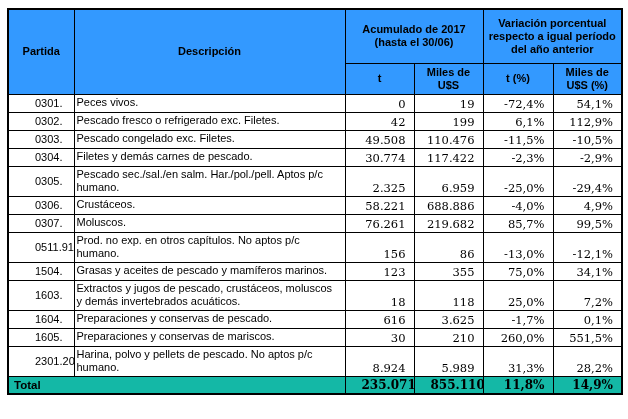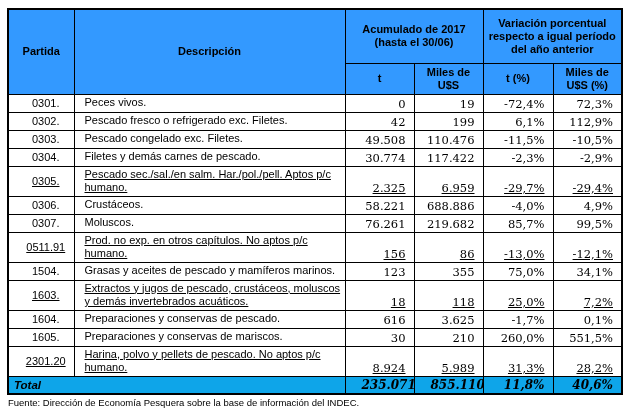--- a/index.html
+++ b/index.html
@@ -41,50 +41,49 @@
     text-align: center;
     vertical-align: middle;
     line-height: 13px;
     padding: 1px 2px;
   }
   tr.hrow1 { height: 54px; }
   tr.hrow2 { height: 31px; }
 
   
   tr.r-single { height: 18px; }
-  tr.r-double { height: 30px; text-decoration: underline; }
+  tr.r-double { height: 30px; }
 
   td.partida {
     font-size: 11px;
-    text-align: center;
-    vertical-align: middle;
-    padding-left: 9px;
+    text-align: left;
+    vertical-align: middle;
+    padding-left: 26px;
   }
   td.desc {
     font-size: 11px;
     text-align: left;
     vertical-align: middle;
     line-height: 13.5px;
-    padding-left: 10px;
+    padding-left: 2px;
     padding-right: 4px;
   }
   td.num {
     font-family: "DejaVu Serif", serif;
     font-size: 11.5px;
     text-align: right;
     vertical-align: bottom;
     padding-right: 8px;
     padding-bottom: 1px;
   }
 
   
   tr.total-row { height: 18px; }
   tr.total-row td {
-    background: #0ea5e9;
-    font-style: italic;
+    background: #14b8a6;
   }
   td.total-label {
     font-size: 11.5px;
     font-weight: bold;
     text-align: left;
     vertical-align: middle;
     padding-left: 5px;
   }
   tr.total-row td.num {
     font-weight: bold;
@@ -125,21 +124,21 @@
         <th class="hdr">Miles de U$S (%)</th>
       </tr>
     </thead>
     <tbody>
       <tr class="r-single">
         <td class="partida">0301.</td>
         <td class="desc">Peces vivos.</td>
         <td class="num">0</td>
         <td class="num">19</td>
         <td class="num">-72,4%</td>
-        <td class="num">72,3%</td>
+        <td class="num">54,1%</td>
       </tr>
       <tr class="r-single">
         <td class="partida">0302.</td>
         <td class="desc">Pescado fresco o refrigerado exc. Filetes.</td>
         <td class="num">42</td>
         <td class="num">199</td>
         <td class="num">6,1%</td>
         <td class="num">112,9%</td>
       </tr>
       <tr class="r-single">
@@ -156,21 +155,21 @@
         <td class="num">30.774</td>
         <td class="num">117.422</td>
         <td class="num">-2,3%</td>
         <td class="num">-2,9%</td>
       </tr>
       <tr class="r-double">
         <td class="partida">0305.</td>
         <td class="desc">Pescado sec./sal./en salm. Har./pol./pell. Aptos p/c humano.</td>
         <td class="num">2.325</td>
         <td class="num">6.959</td>
-        <td class="num">-29,7%</td>
+        <td class="num">-25,0%</td>
         <td class="num">-29,4%</td>
       </tr>
       <tr class="r-single">
         <td class="partida">0306.</td>
         <td class="desc">Crustáceos.</td>
         <td class="num">58.221</td>
         <td class="num">688.886</td>
         <td class="num">-4,0%</td>
         <td class="num">4,9%</td>
       </tr>
@@ -228,18 +227,17 @@
         <td class="num">8.924</td>
         <td class="num">5.989</td>
         <td class="num">31,3%</td>
         <td class="num">28,2%</td>
       </tr>
       <tr class="total-row">
         <td class="total-label" colspan="2">Total</td>
         <td class="num">235.071</td>
         <td class="num">855.110</td>
         <td class="num">11,8%</td>
-        <td class="num">40,6%</td>
+        <td class="num">14,9%</td>
       </tr>
     </tbody>
   </table>
-  <div class="source-note">Fuente: Dirección de Economía Pesquera sobre la base de información del INDEC.</div>
 </div>
 
 </body></html>

